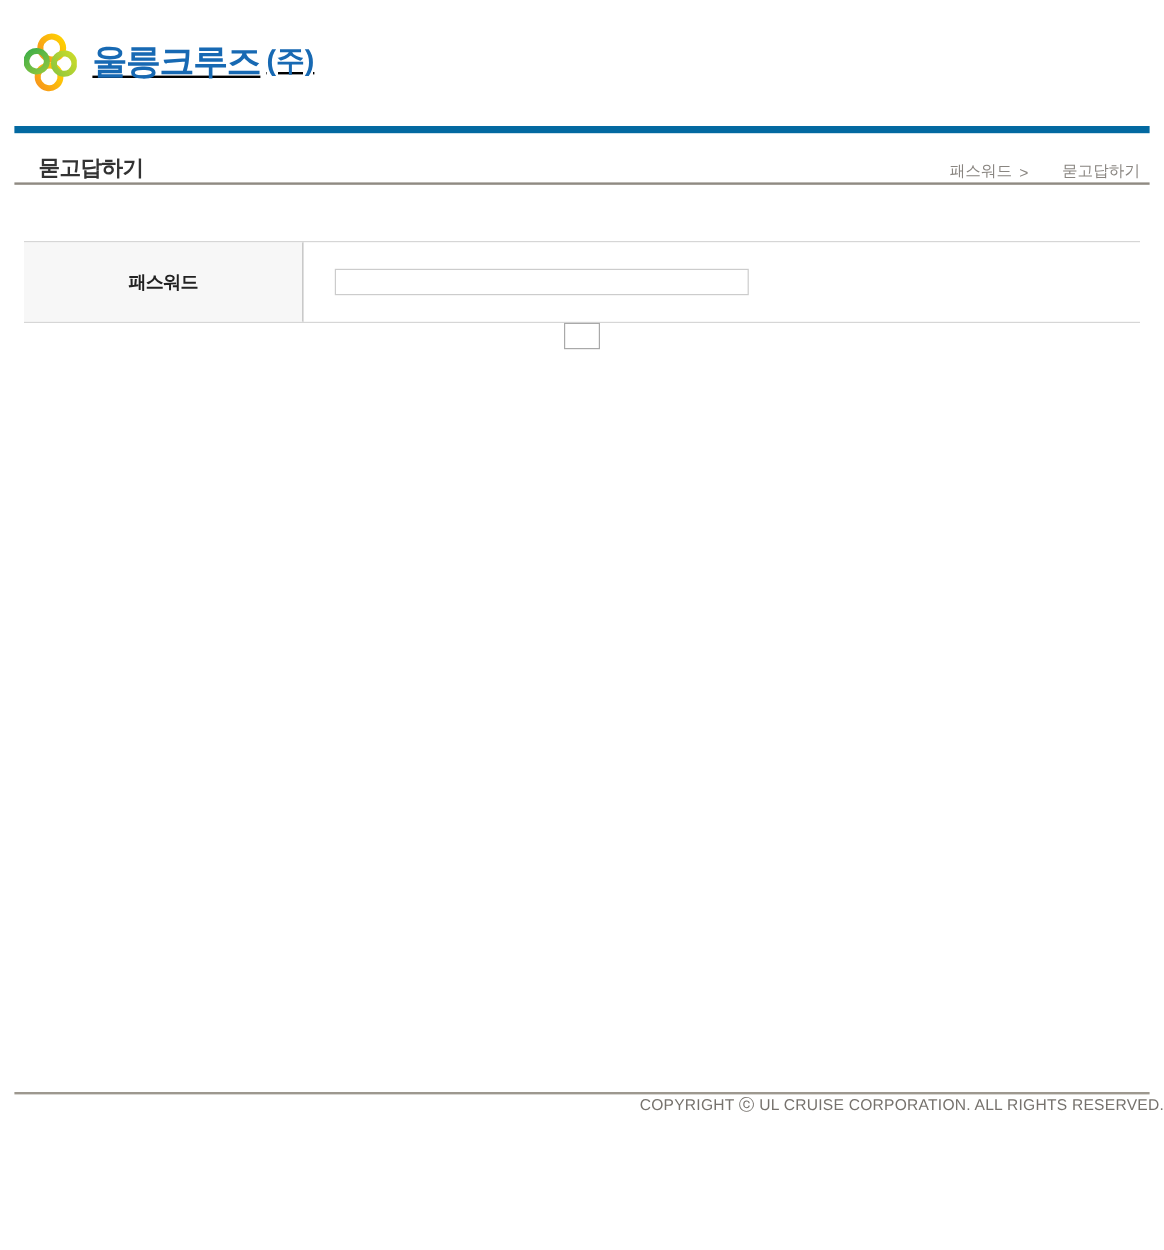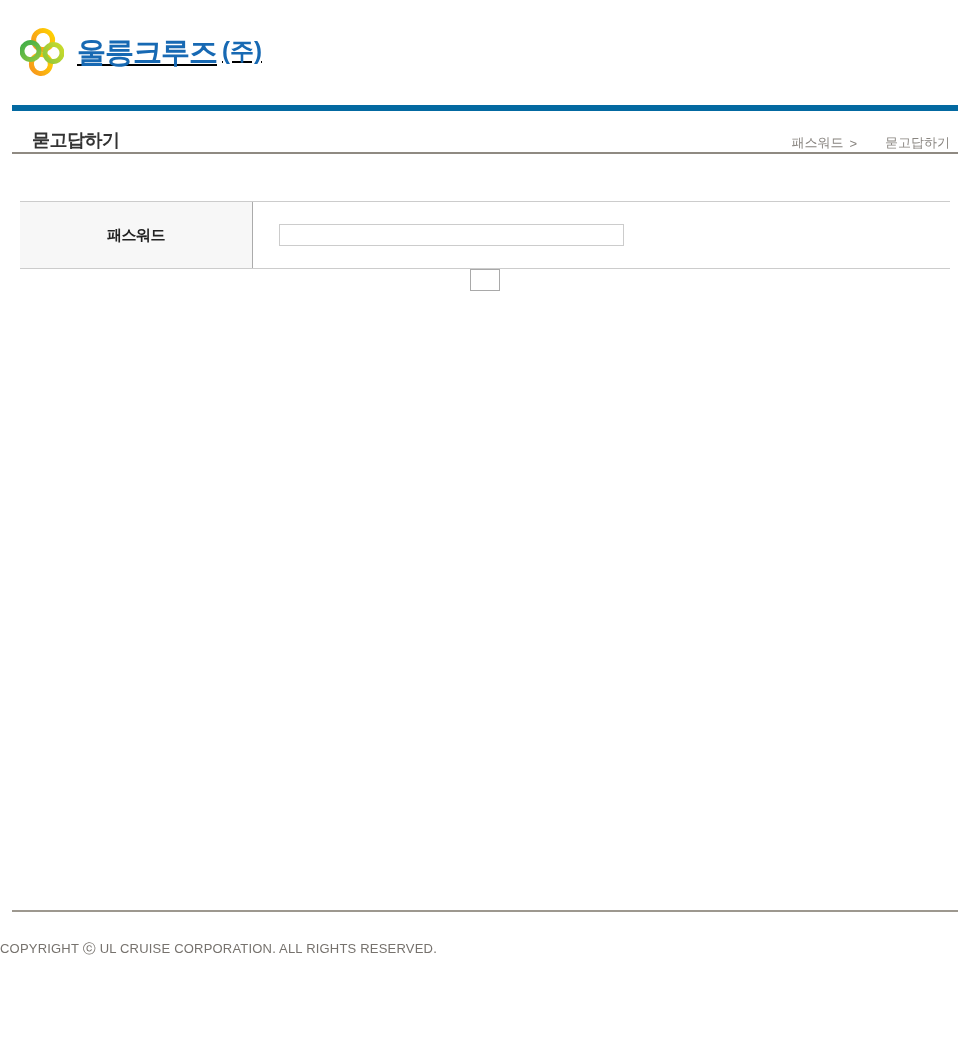--- a/index.html
+++ b/index.html
@@ -116,22 +116,21 @@
     font-size:10px;
     color:#555;
   }
 
   
   .footer-rule {
     margin:619px 12px 0 12px;
     border-top:2px solid #9d988f;
   }
   .footer-text {
-    margin-top:28px;
-    text-align:left;
+    text-align:right;
     font-size:13px;
     color:#76726d;
     letter-spacing:0.2px;
   }
 </style>
 </head>
 <body>
 
 <div class="logo-row">
   <a class="logo-link">

